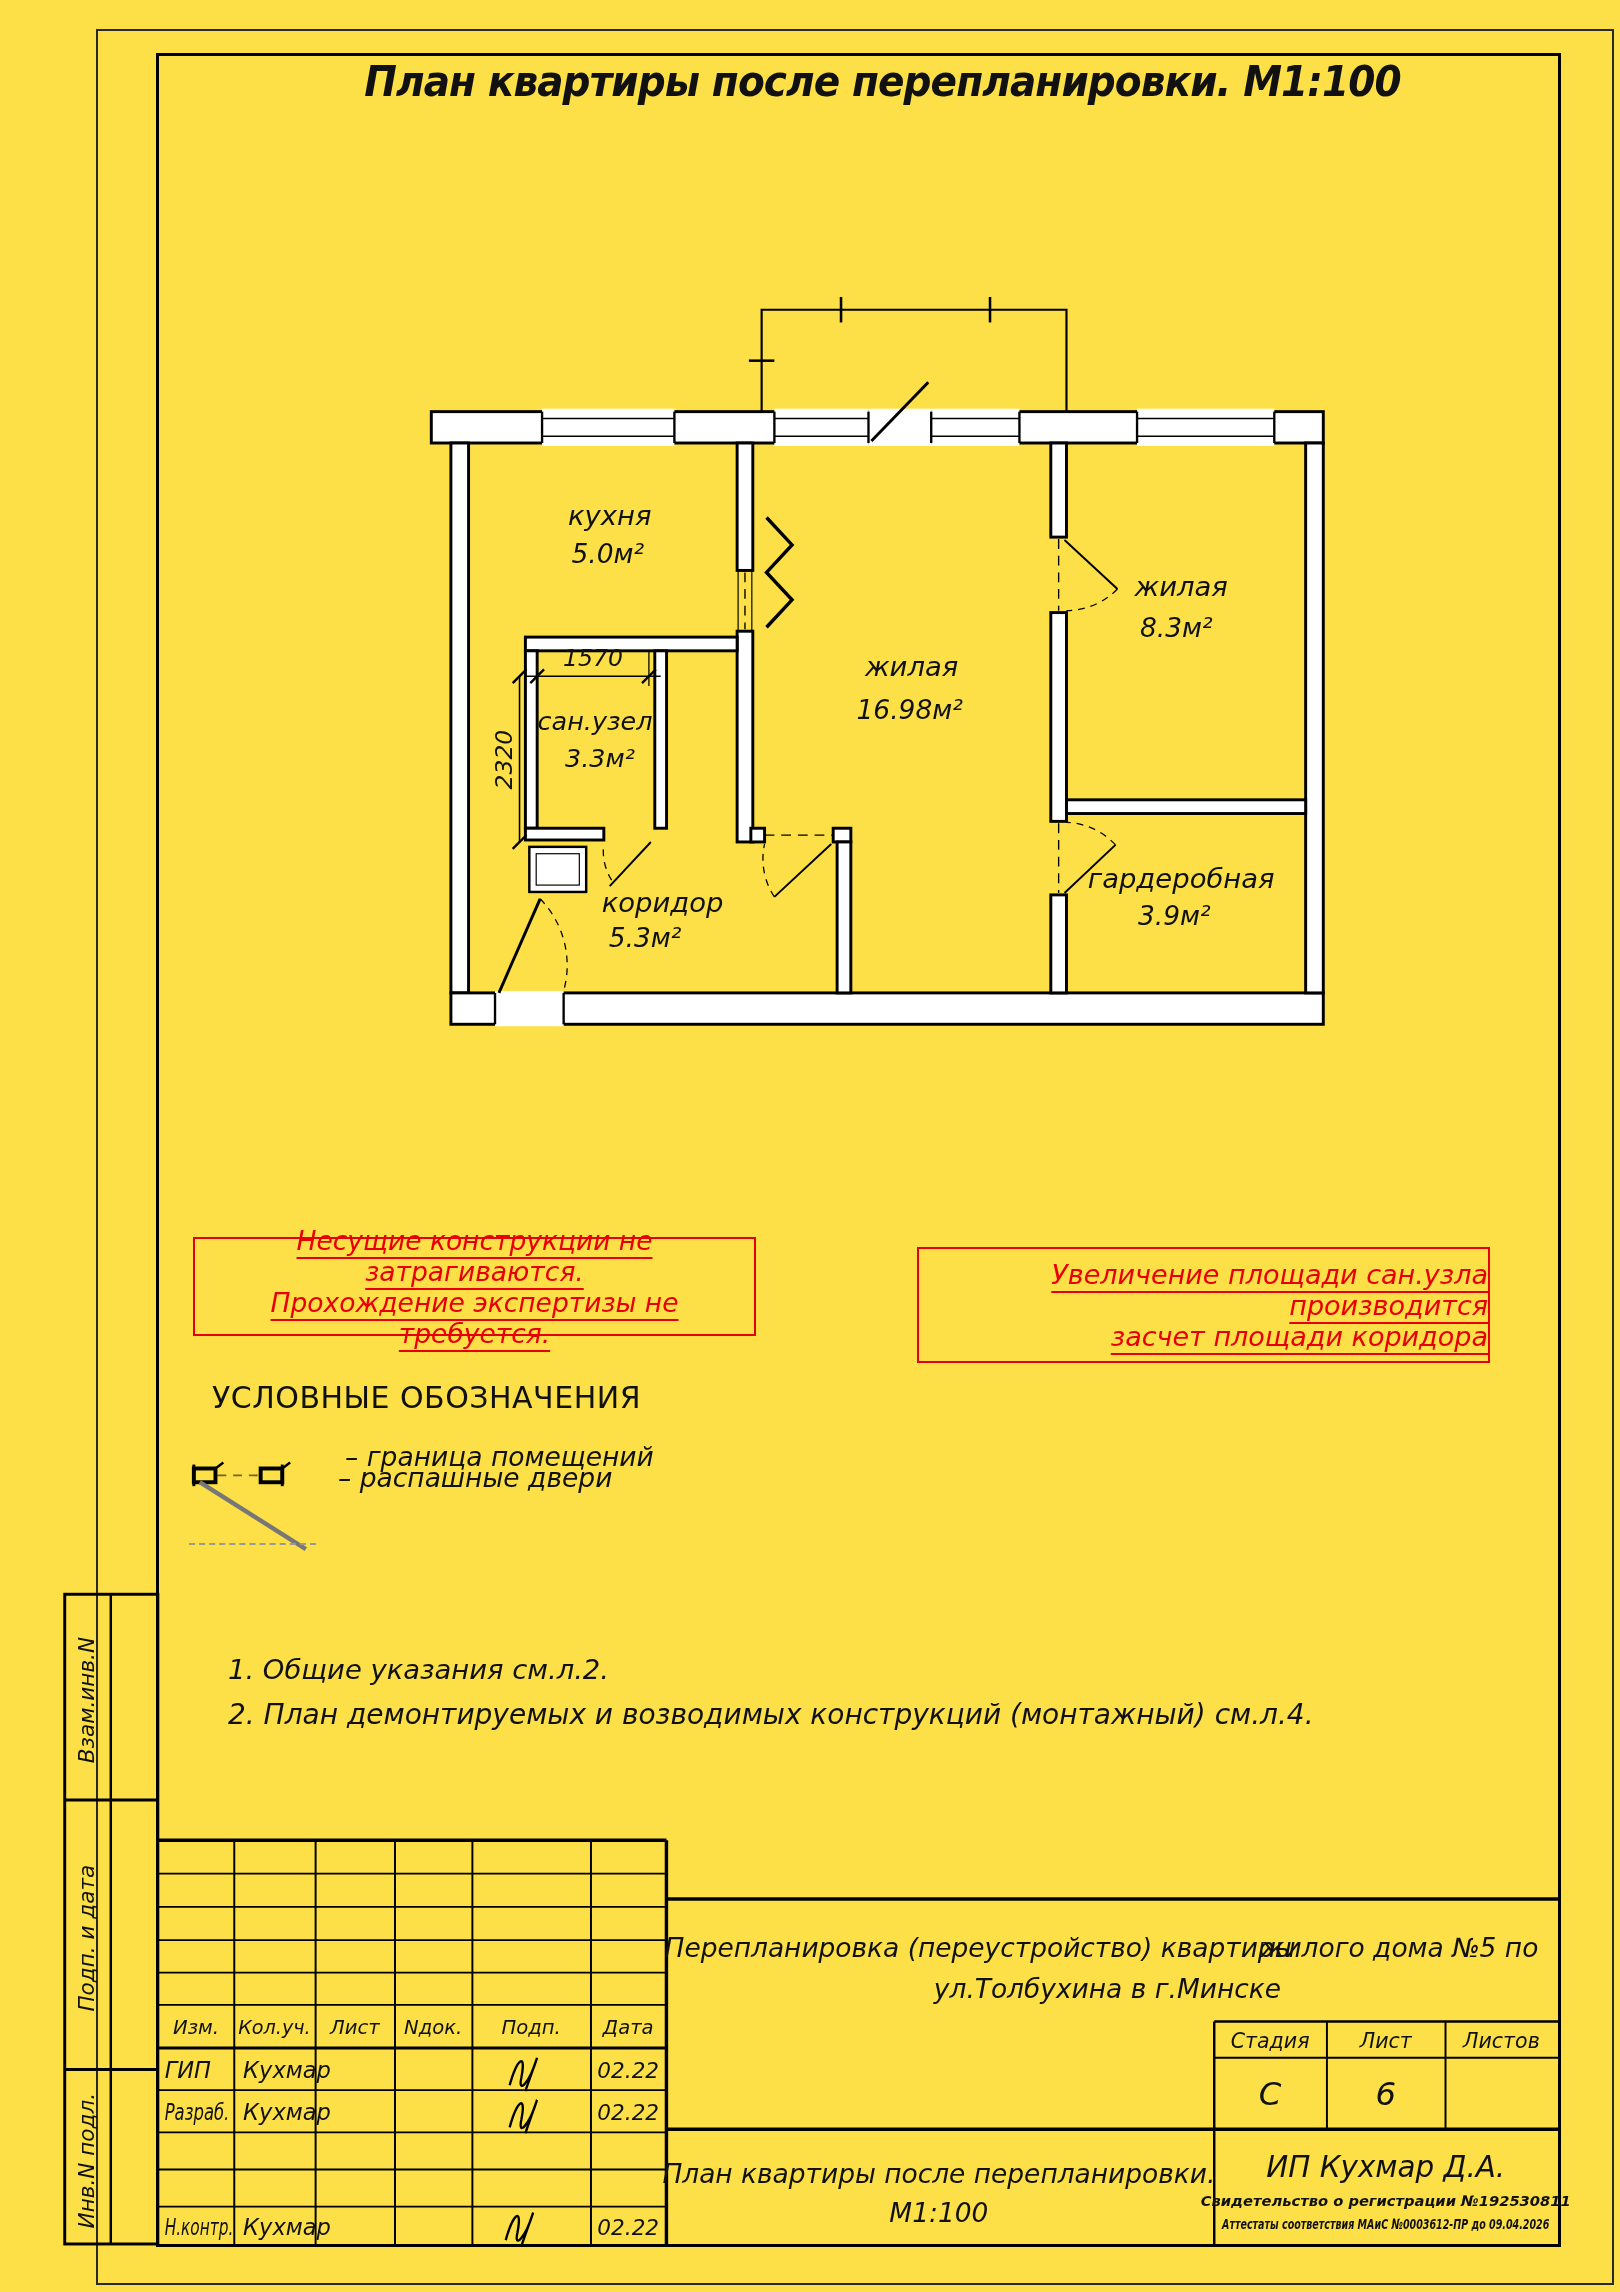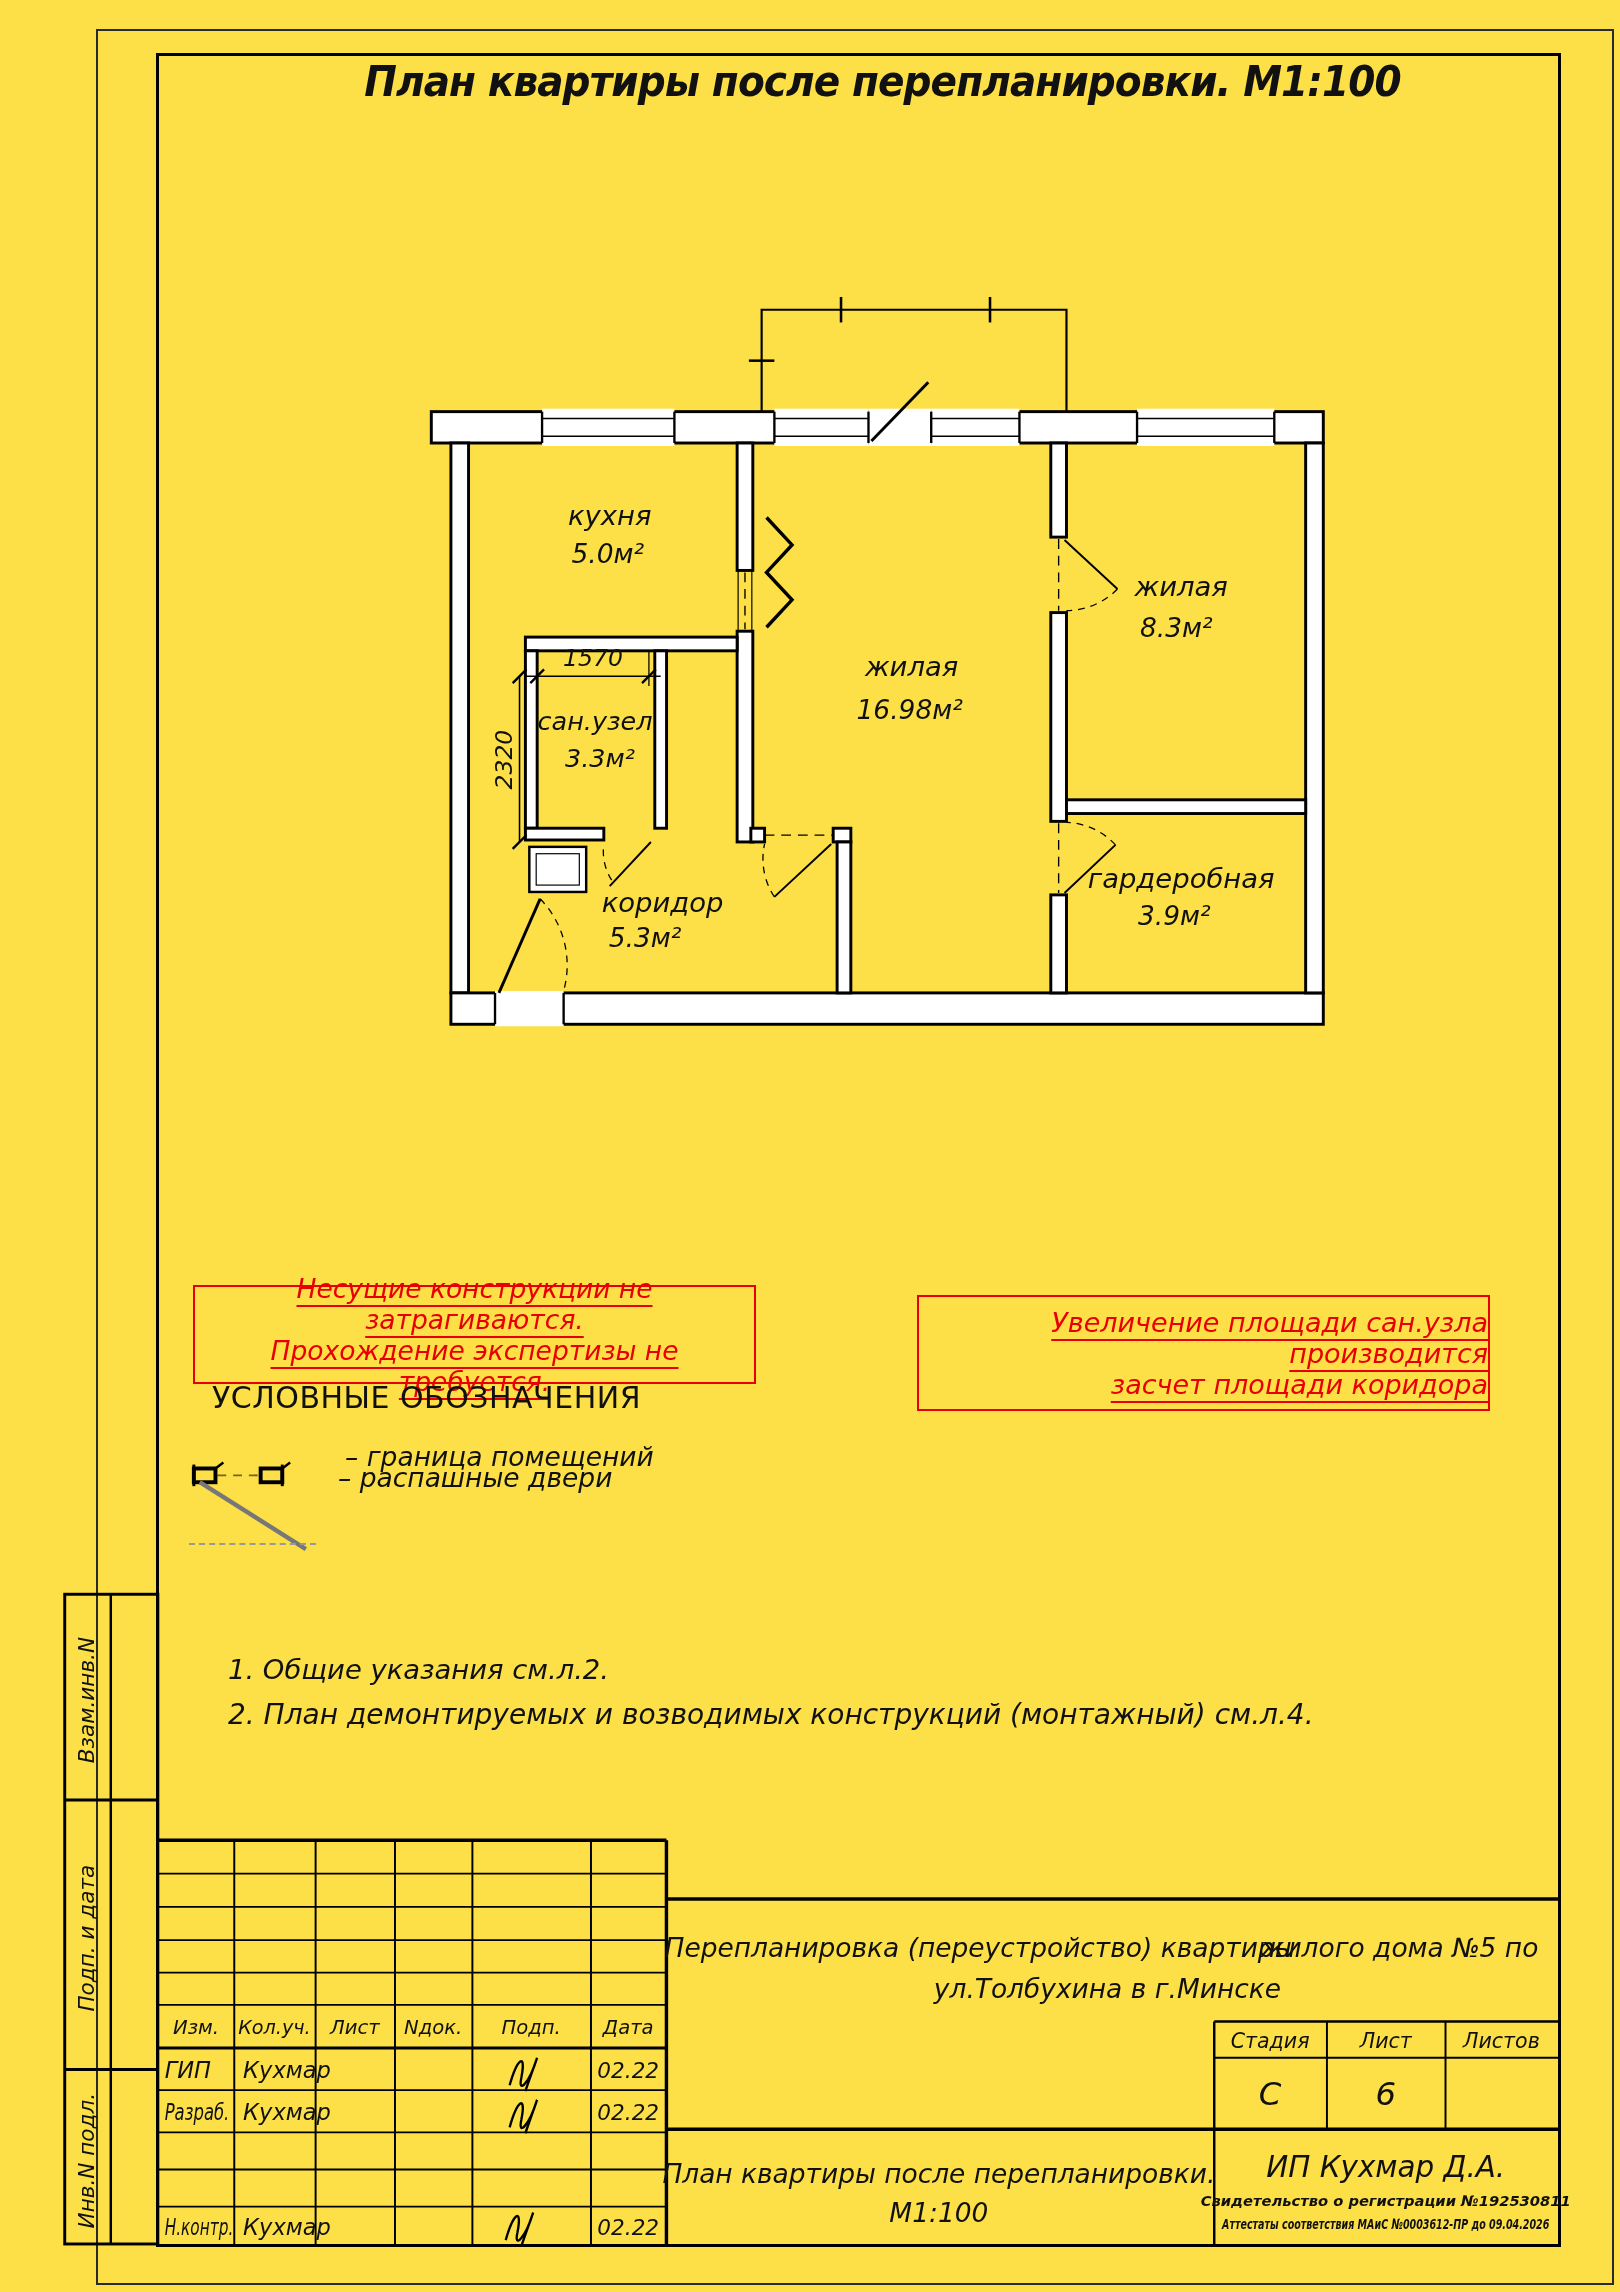--- a/index.html
+++ b/index.html
@@ -2,21 +2,21 @@
 <html><head>
 <meta charset="utf-8">
 <style>
   html,body{margin:0;padding:0;background:#e8e8e8;}
   #sheet{position:relative;width:1620px;height:2293px;background:#fde047;overflow:hidden;
          font-family:"DejaVu Sans",sans-serif;color:#111;}
   .abs{position:absolute;}
   .it{font-style:italic;}
   .frame-outer{border:2px solid #2a2a2a;}
   .frame-inner{border:3.9px solid #000;}
-  .red{color:#e80000;margin-top:48px;}
+  .red{color:#e80000;}
   .redbox{border:2.9px solid #e80000;display:flex;flex-direction:column;justify-content:center;}
   .redbox div{text-decoration:underline;text-underline-offset:6.9px;text-decoration-thickness:1.5px;}
   svg text{font-family:"DejaVu Sans",sans-serif;}
 </style>
 </head>
 <body>
 
 <div id="sheet">
 
   <div class="abs frame-outer" style="left:96px;top:29px;width:1518px;height:2256px;box-sizing:border-box;"></div>

